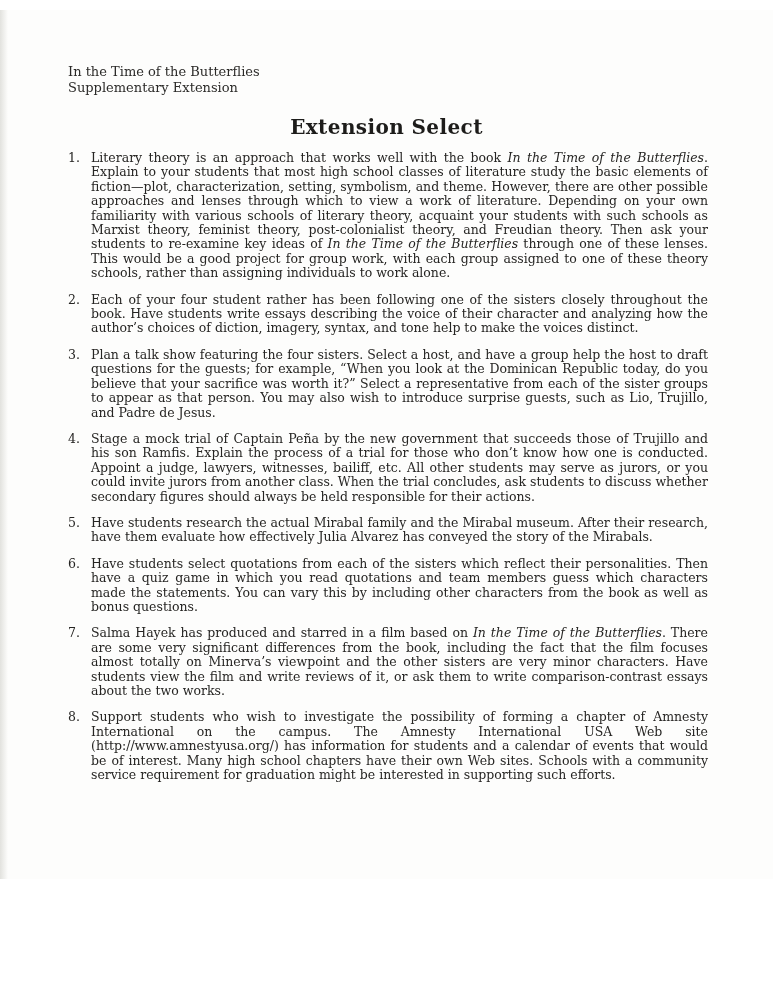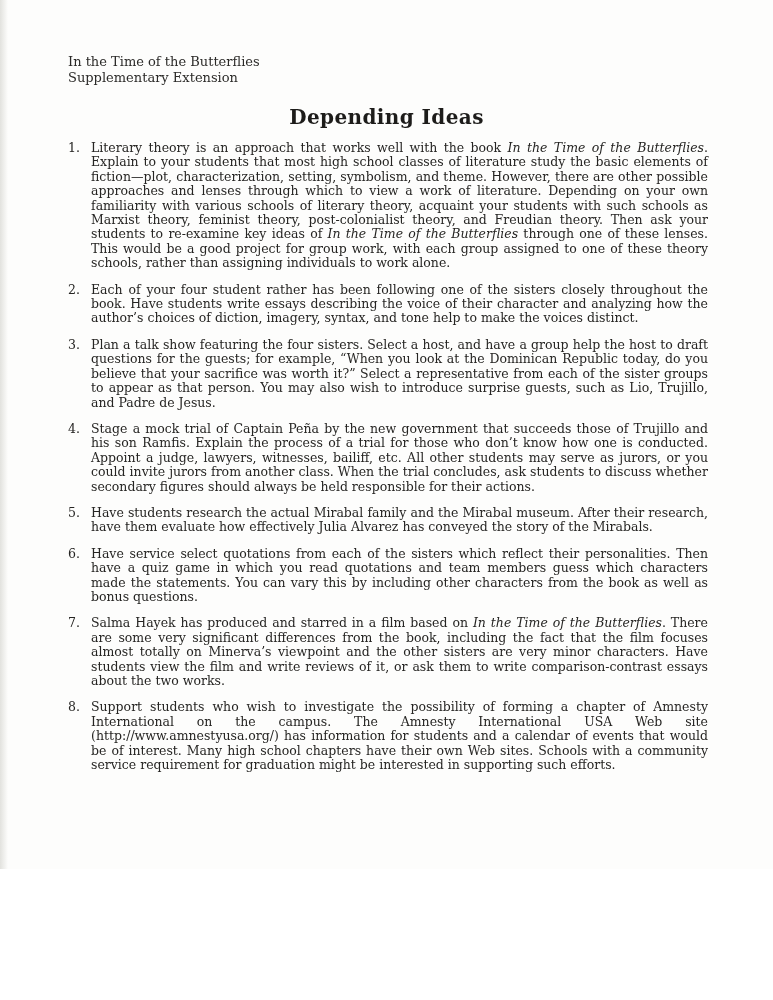--- a/index.html
+++ b/index.html
@@ -9,20 +9,21 @@
   }
   .page {
     position: relative;
     width: 773px;
     height: 869px;
     background: #fdfdfc;
     font-family: "DejaVu Serif", "Liberation Serif", serif;
     color: #262523;
     overflow: hidden;
     box-sizing: border-box;
+    margin-top: 10px;
   }
   .edge-shadow {
     position: absolute;
     left: 0;
     top: 0;
     bottom: 0;
     width: 8px;
     background: linear-gradient(to right, #e2e2de, rgba(255,255,255,0));
     pointer-events: none;
   }
@@ -91,21 +92,21 @@
 <body>
 
 <div class="page">
   <div class="edge-shadow"></div>
 
   <div class="doc-header">
     <div>In the Time of the Butterflies</div>
     <div>Supplementary Extension</div>
   </div>
 
-  <h1 class="doc-title" style="margin:0;">Depending Ideas</h1>
+  <h1 class="doc-title" style="margin:0;">Extension Select</h1>
 
   <div class="ideas-list">
       <div class="item">
         <span class="num">1.</span>
         <div class="body"><span>Literary theory is an approach that works well with the book </span><em>In the Time of the Butterflies</em><span>. Explain to your students that most high school classes of literature study the basic elements of fiction—plot, characterization, setting, symbolism, and theme. However, there are other possible approaches and lenses through which to view a work of literature. Depending on your own familiarity with various schools of literary theory, acquaint your students with such schools as Marxist theory, feminist theory, post-colonialist theory, and Freudian theory. Then ask your students to re-examine key ideas of </span><em>In the Time of the Butterflies</em><span> through one of these lenses. This would be a good project for group work, with each group assigned to one of these theory schools, rather than assigning individuals to work alone.</span></div>
       </div>
       <div class="item">
         <span class="num">2.</span>
         <div class="body"><span>Each of your four student rather has been following one of the sisters closely throughout the book. Have students write essays describing the voice of their character and analyzing how the author’s choices of diction, imagery, syntax, and tone help to make the voices distinct.</span></div>
       </div>
@@ -116,21 +117,21 @@
       <div class="item">
         <span class="num">4.</span>
         <div class="body"><span>Stage a mock trial of Captain Peña by the new government that succeeds those of Trujillo and his son Ramfis. Explain the process of a trial for those who don’t know how one is conducted. Appoint a judge, lawyers, witnesses, bailiff, etc. All other students may serve as jurors, or you could invite jurors from another class. When the trial concludes, ask students to discuss whether secondary figures should always be held responsible for their actions.</span></div>
       </div>
       <div class="item">
         <span class="num">5.</span>
         <div class="body"><span>Have students research the actual Mirabal family and the Mirabal museum. After their research, have them evaluate how effectively Julia Alvarez has conveyed the story of the Mirabals.</span></div>
       </div>
       <div class="item">
         <span class="num">6.</span>
-        <div class="body"><span>Have service select quotations from each of the sisters which reflect their personalities. Then have a quiz game in which you read quotations and team members guess which characters made the statements. You can vary this by including other characters from the book as well as bonus questions.</span></div>
+        <div class="body"><span>Have students select quotations from each of the sisters which reflect their personalities. Then have a quiz game in which you read quotations and team members guess which characters made the statements. You can vary this by including other characters from the book as well as bonus questions.</span></div>
       </div>
       <div class="item">
         <span class="num">7.</span>
         <div class="body"><span>Salma Hayek has produced and starred in a film based on </span><em>In the Time of the Butterflies</em><span>. There are some very significant differences from the book, including the fact that the film focuses almost totally on Minerva’s viewpoint and the other sisters are very minor characters. Have students view the film and write reviews of it, or ask them to write comparison-contrast essays about the two works.</span></div>
       </div>
       <div class="item">
         <span class="num">8.</span>
         <div class="body"><span>Support students who wish to investigate the possibility of forming a chapter of Amnesty International on the campus. The Amnesty International USA Web site (http://www.amnestyusa.org/) has information for students and a calendar of events that would be of interest. Many high school chapters have their own Web sites. Schools with a community service requirement for graduation might be interested in supporting such efforts.</span></div>
       </div>
     </div>

